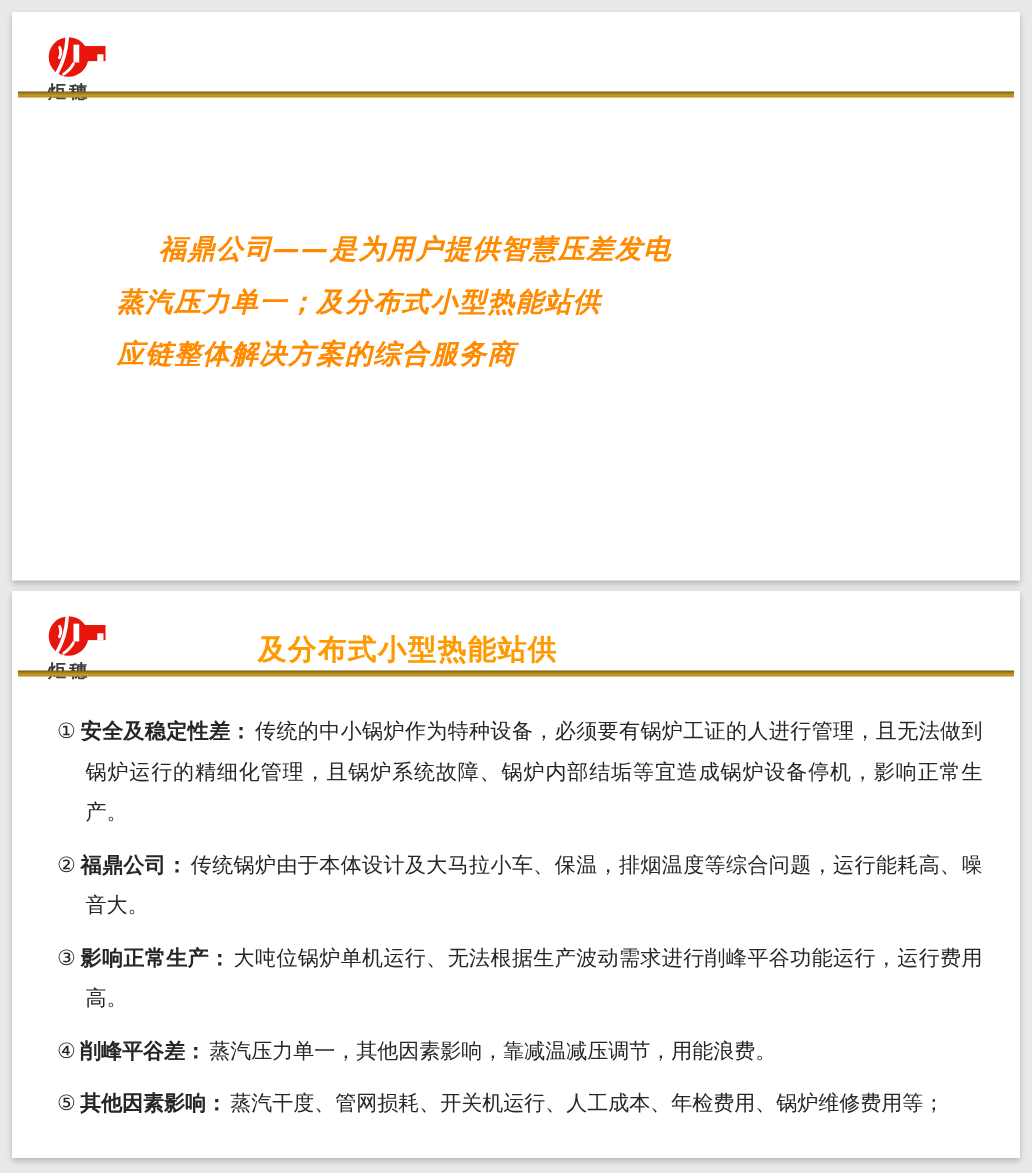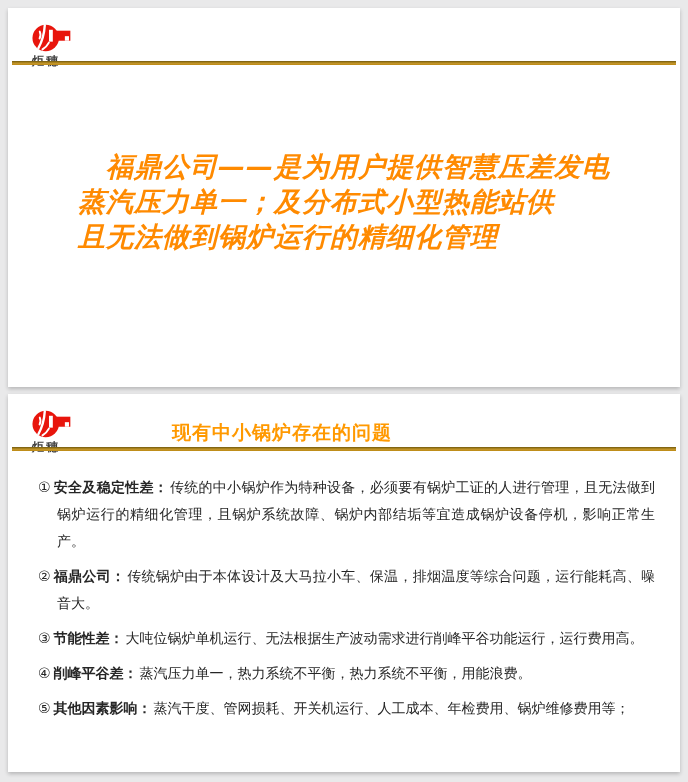--- a/index.html
+++ b/index.html
@@ -23,21 +23,21 @@
     font-size:12px;font-weight:bold;color:#3d3d3d;
     letter-spacing:2px;margin-top:0;line-height:13px;
   }
   .gold-rule{
     position:absolute;top:53px;left:4px;right:4px;height:4px;
     background:linear-gradient(180deg,#6e5610 0%,#a07c18 30%,#c9982e 70%,#b8860b 100%);
   }
   
   .headline{
     position:absolute;top:141px;left:70px;right:55px;
-    font-size:27px;line-height:35px;font-weight:bold;font-style:italic;
+    font-size:18px;line-height:35px;font-weight:bold;font-style:italic;
     letter-spacing:1px;
     color:#ff8a00;
     font-family:"DejaVu Sans",sans-serif;
   }
   .headline .hl-line{white-space:nowrap;}
   .headline .hl-first{margin-left:28px;}
   
   .slide-title{
     position:absolute;top:13px;left:164px;
     font-size:19px;font-weight:bold;color:#ff9900;letter-spacing:1px;
@@ -73,60 +73,60 @@
         <path d="M18.5 23 C17 26 14.5 28.5 11.5 30.5" stroke="#ffffff" stroke-width="2.1" fill="none" stroke-linecap="round"></path>
       </svg>
       <div class="brand-chars">炬穗</div>
     </div>
 
     <div class="gold-rule"></div>
 
     <div class="headline">
       <div class="hl-line hl-first">福鼎公司——是为用户提供智慧压差发电</div>
       <div class="hl-line">蒸汽压力单一；及分布式小型热能站供</div>
-      <div class="hl-line">且无法做到锅炉运行的精细化管理</div>
+      <div class="hl-line">应链整体解决方案的综合服务商</div>
     </div>
 
   </section>
 
   <section class="slide slide-2">
 
     <div class="logo-block">
       <svg class="logo-mark" width="42" height="34" viewBox="0 0 46 36" aria-hidden="true">
         <circle cx="15" cy="18" r="14.5" fill="#e8150c"></circle>
         <rect x="22" y="10" width="20" height="11" fill="#e8150c"></rect>
         <rect x="18.6" y="9" width="4.2" height="13" fill="#ffffff"></rect>
         <rect x="36" y="16" width="4.5" height="5" fill="#ffffff"></rect>
         <path d="M14 4 C13.5 12 11.5 21 7 29" stroke="#ffffff" stroke-width="2.6" fill="none" stroke-linecap="round"></path>
         <path d="M8.5 11 C9.6 13.5 9.6 16 8.3 18.5" stroke="#ffffff" stroke-width="2.1" fill="none" stroke-linecap="round"></path>
         <path d="M18.5 23 C17 26 14.5 28.5 11.5 30.5" stroke="#ffffff" stroke-width="2.1" fill="none" stroke-linecap="round"></path>
       </svg>
       <div class="brand-chars">炬穗</div>
     </div>
 
-    <h1 class="slide-title">现有中小锅炉存在的问题</h1>
+    <h1 class="slide-title">及分布式小型热能站供</h1>
 
     <div class="gold-rule"></div>
 
     <div class="items">
 
       <p class="item">
         <span class="num">①</span><span class="label">安全及稳定性差：</span><span class="text">传统的中小锅炉作为特种设备，必须要有锅炉工证的人进行管理，且无法做到锅炉运行的精细化管理，且锅炉系统故障、锅炉内部结垢等宜造成锅炉设备停机，影响正常生产。</span>
       </p>
 
       <p class="item">
         <span class="num">②</span><span class="label">福鼎公司：</span><span class="text">传统锅炉由于本体设计及大马拉小车、保温，排烟温度等综合问题，运行能耗高、噪音大。</span>
       </p>
 
       <p class="item">
-        <span class="num">③</span><span class="label">节能性差：</span><span class="text">大吨位锅炉单机运行、无法根据生产波动需求进行削峰平谷功能运行，运行费用高。</span>
+        <span class="num">③</span><span class="label">影响正常生产：</span><span class="text">大吨位锅炉单机运行、无法根据生产波动需求进行削峰平谷功能运行，运行费用高。</span>
       </p>
 
       <p class="item">
-        <span class="num">④</span><span class="label">削峰平谷差：</span><span class="text">蒸汽压力单一，热力系统不平衡，热力系统不平衡，用能浪费。</span>
+        <span class="num">④</span><span class="label">削峰平谷差：</span><span class="text">蒸汽压力单一，其他因素影响，靠减温减压调节，用能浪费。</span>
       </p>
 
       <p class="item">
         <span class="num">⑤</span><span class="label">其他因素影响：</span><span class="text">蒸汽干度、管网损耗、开关机运行、人工成本、年检费用、锅炉维修费用等；</span>
       </p>
 
     </div>
 
   </section>
 

